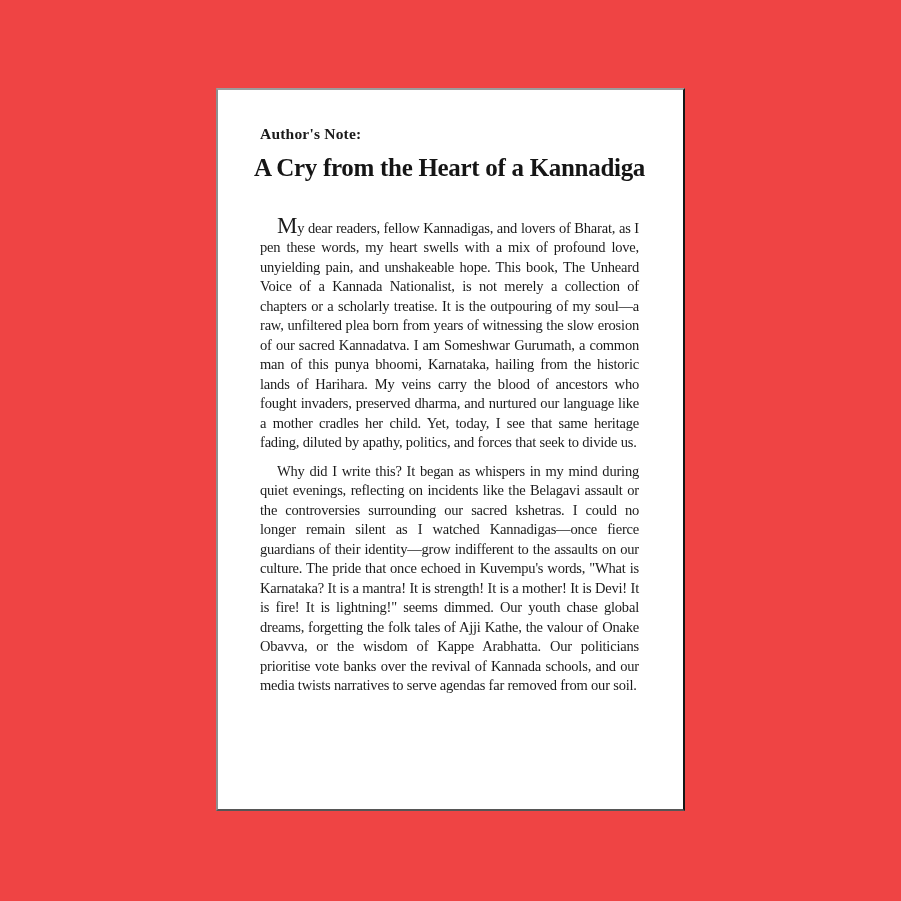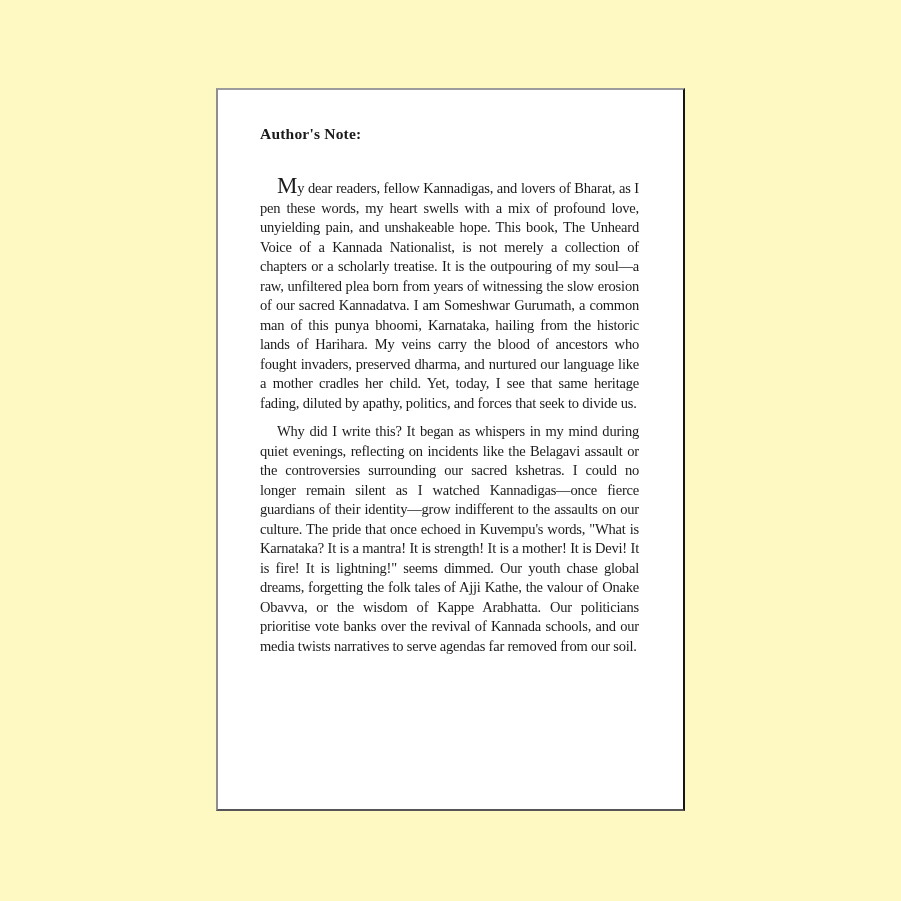--- a/index.html
+++ b/index.html
@@ -1,21 +1,21 @@
 <!DOCTYPE html>
 <html><head>
 <meta charset="utf-8">
 <style>
   * { margin: 0; padding: 0; box-sizing: border-box; }
   html, body { background: #ffffff; }
   .canvas {
     position: relative;
     width: 901px;
     height: 901px;
-    background: #fef9c3;
+    background: #ef4444;
     overflow: hidden;
     font-family: "Liberation Serif", "DejaVu Serif", serif;
     color: #1b1b1b;
   }
   .sheet {
     position: absolute;
     left: 216px;
     top: 88px;
     width: 469px;
     height: 723px;
@@ -61,18 +61,19 @@
   .para-last {
     text-align-last: justify;
   }
 </style>
 </head>
 <body>
 
 <div class="canvas">
   <div class="sheet">
     <div class="kicker">Author's Note:</div>
+    <h1 class="title">A Cry from the Heart of a Kannadiga</h1>
     <div class="body">
       <p class="para para-first"><span class="initial">M</span><span>y dear readers, fellow Kannadigas, and lovers of Bharat, as I pen these words, my heart swells with a mix of profound love, unyielding pain, and unshakeable hope. This book, The Unheard Voice of a Kannada Nationalist, is not merely a collection of chapters or a scholarly treatise. It is the outpouring of my soul—a raw, unfiltered plea born from years of witnessing the slow erosion of our sacred Kannadatva. I am Someshwar Gurumath, a common man of this punya bhoomi, Karnataka, hailing from the historic lands of Harihara. My veins carry the blood of ancestors who fought invaders, preserved dharma, and nurtured our language like a mother cradles her child. Yet, today, I see that same heritage fading, diluted by apathy, politics, and forces that seek to divide us.</span></p>
       <p class="para">Why did I write this? It began as whispers in my mind during quiet evenings, reflecting on incidents like the Belagavi assault or the controversies surrounding our sacred kshetras. I could no longer remain silent as I watched Kannadigas—once fierce guardians of their identity—grow indifferent to the assaults on our culture. The pride that once echoed in Kuvempu's words, "What is Karnataka? It is a mantra! It is strength! It is a mother! It is Devi! It is fire! It is lightning!" seems dimmed. Our youth chase global dreams, forgetting the folk tales of Ajji Kathe, the valour of Onake Obavva, or the wisdom of Kappe Arabhatta. Our politicians prioritise vote banks over the revival of Kannada schools, and our media twists narratives to serve agendas far removed from our soil.</p>
     </div>
   </div>
 </div>
 
 </body></html>

